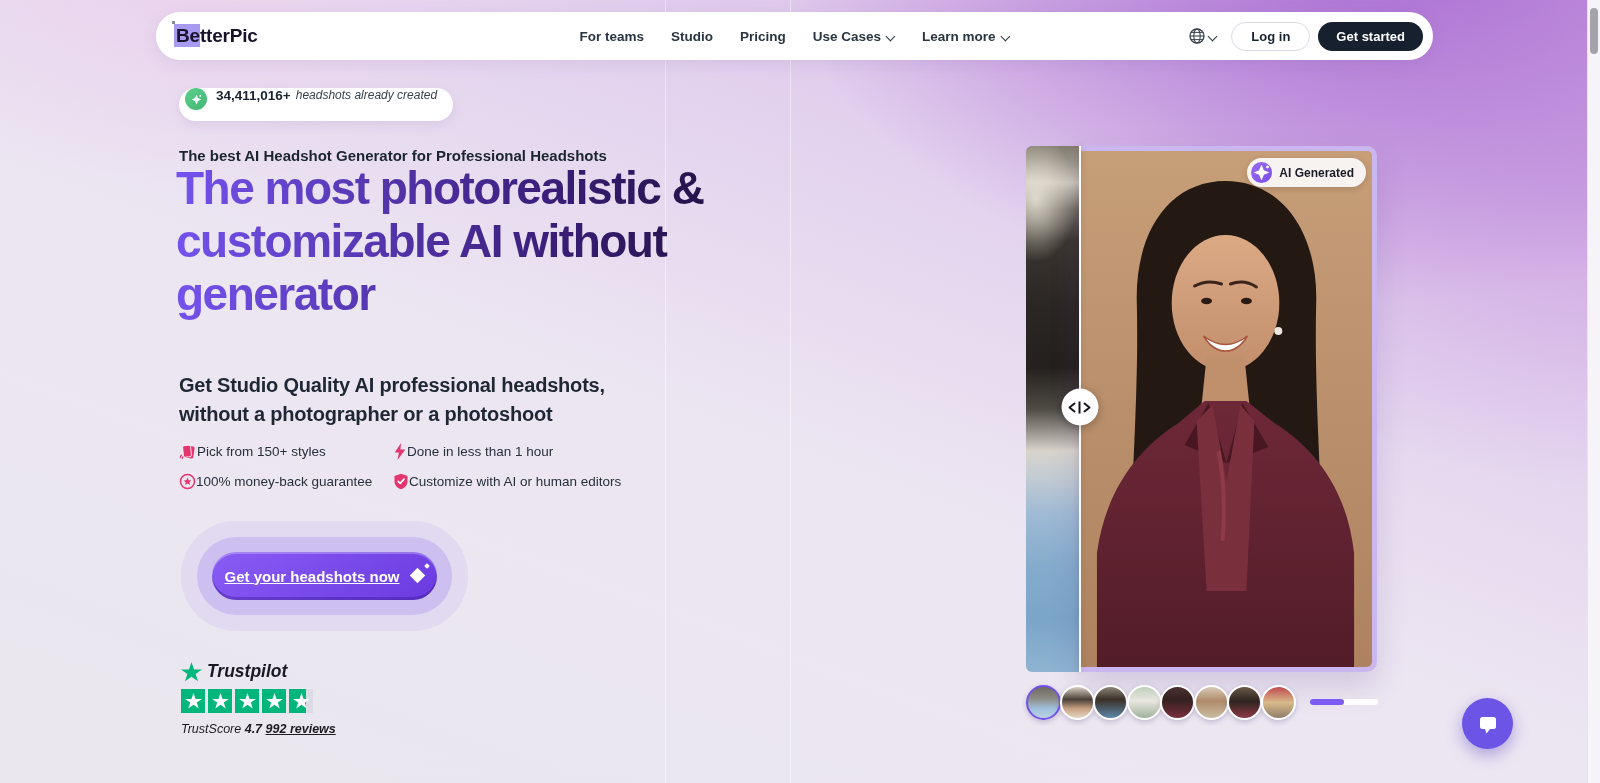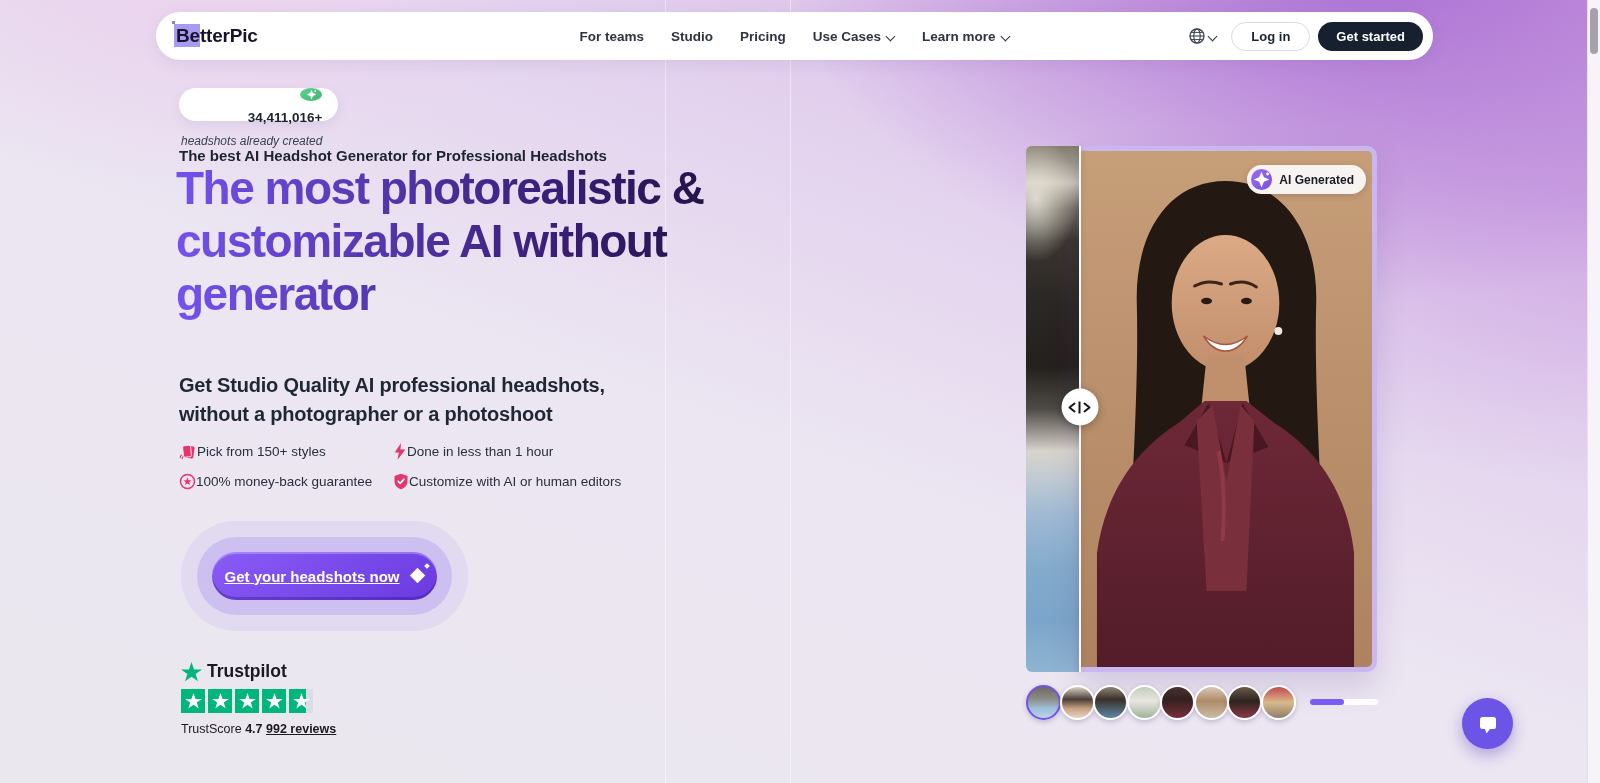--- a/index.html
+++ b/index.html
@@ -34,21 +34,21 @@
   .chev::before{ content:""; position:absolute; left:0; top:1px; width:6px; height:6px; border-right:1.6px solid #2B3440; border-bottom:1.6px solid #2B3440; transform:rotate(45deg); }
   .hdr-right{ margin-left:auto; display:flex; align-items:center; gap:8px; }
   .lang{ display:flex; align-items:center; gap:3px; margin-right:6px; cursor:pointer; }
   .btn-login{ height:29px; padding:0 19px; border:1.4px solid #DCD8E6; border-radius:15px; background:#fff; font-size:13px; font-weight:600; color:#1A2430; display:flex; align-items:center; cursor:pointer; }
   .btn-dark{ height:29px; padding:0 18px; border:none; border-radius:15px; background:#16202E; font-size:13px; font-weight:600; color:#FFFFFF; display:flex; align-items:center; cursor:pointer; }
 
   
   .counter-badge{
     position:absolute; left:179px; top:88px; height:33px; border-radius:17px;
     background:#FFFFFF; box-shadow:0 4px 12px rgba(96,72,150,0.10);
-    display:flex; align-items:flex-end; gap:9px; padding:0 16px 0 6px;flex-direction:column;
+    display:flex; align-items:flex-start; gap:9px; padding:0 16px 0 6px;
   }
   .green-circle{ width:22px; height:22px; border-radius:50%; background:linear-gradient(135deg,#5ECF8C,#3FB873); display:flex; align-items:center; justify-content:center; }
   .counter-badge .num{ font-size:13.5px; font-weight:bold; color:#1A2330; }
   .counter-badge .txt{ font-size:12px; color:#3A4350; margin-left:-4px;font-style:italic; }
 
   .eyebrow{ position:absolute; left:179px; top:147px; font-size:15px; font-weight:600; color:#1C2430; }
 
   .h1{
     position:absolute; left:176px; top:162px; width:680px;
     font-size:46px; line-height:53px; font-weight:bold; letter-spacing:-1.5px;
@@ -74,21 +74,21 @@
   .diamond::after{ content:""; position:absolute; right:-4px; top:-5px; width:4px; height:4px; background:#fff; transform:rotate(45deg); }
   .btn-secondary{
     position:absolute; left:505px; top:551px; width:191px; height:51px; border-radius:26px; cursor:pointer;
     background:#DCD4F9; border:1px solid #CBBCF4; border-bottom:3px solid #B2A0EC;
     box-shadow:0 0 0 14px rgba(205,190,248,0.35);
     color:#5A45C7; font-size:14.5px; font-weight:600; font-family:"Liberation Sans",sans-serif;
     display:flex; align-items:center; justify-content:center; gap:9px;
   }
 
   
-  .trust{ position:absolute; left:181px; top:661px; }
+  .trust{ position:absolute; left:181px; top:661px;font-style:italic; }
   .tp-brand{ display:flex; align-items:center; gap:5px; font-size:17.5px; font-weight:600; color:#191922; }
   .tp-stars{ display:flex; gap:3px; margin-top:7px; }
   .tp-star{ width:24px; height:24px; background:#00B67A; display:flex; align-items:center; justify-content:center; }
   .tp-caption{ margin-top:9px; font-size:12.5px; color:#1B1B21; }
   .tp-caption .b{ font-weight:bold; }
   .tp-caption .u{ text-decoration:underline; cursor:pointer; }
 
   
   .showcase{ position:absolute; left:1026px; top:146px; width:351px; height:526px; }
   .before{
@@ -105,21 +105,21 @@
     box-shadow:0 14px 30px rgba(90,60,140,0.18);
   }
   .after svg{ display:block; width:100%; height:100%; }
   .divider{ position:absolute; top:0; bottom:0; width:2px; margin-left:-1px; background:rgba(255,255,255,0.95); box-shadow:0 0 6px rgba(0,0,0,0.2); }
   .handle{
     position:absolute; top:261px; width:37px; height:37px; border-radius:50%; background:#FFFFFF;
     transform:translate(-50%,-50%); box-shadow:0 2px 10px rgba(0,0,0,0.30);
     display:flex; align-items:center; justify-content:center; cursor:ew-resize;
   }
   .ai-badge{
-    position:absolute; top:14px; right:6px; height:29px; border-radius:15px; background:#F6F3F0;
+    position:absolute; top:7px; right:6px; height:29px; border-radius:15px; background:#F6F3F0;
     display:flex; align-items:center; gap:7px; padding:0 12px 0 4px; box-shadow:0 2px 6px rgba(60,40,30,0.18);
   }
   .ai-badge .pcirc{ width:21px; height:21px; border-radius:50%; background:linear-gradient(135deg,#9A6CF0,#7A4EE8); display:flex; align-items:center; justify-content:center; }
   .ai-badge .lbl{ font-size:12px; font-weight:600; color:#1B1B26; }
 
   .thumbs{ position:absolute; left:0; top:539px; display:flex; }
   .thumb{ width:35px; height:35px; border-radius:50%; border:2px solid #FFFFFF; margin-right:-1.5px; cursor:pointer; box-shadow:0 2px 5px rgba(70,50,110,0.25); }
   .thumb.sel{ border:2.5px solid #7352E8; }
   .a1{ background:linear-gradient(180deg,#6E6B64 0%,#8A8880 35%,#9FC0DC 70%,#BBD3E6 100%); }
   .a2{ background:linear-gradient(180deg,#D9CFC2 0%,#4A4038 40%,#C9A284 70%,#E4D6C4 100%); }

